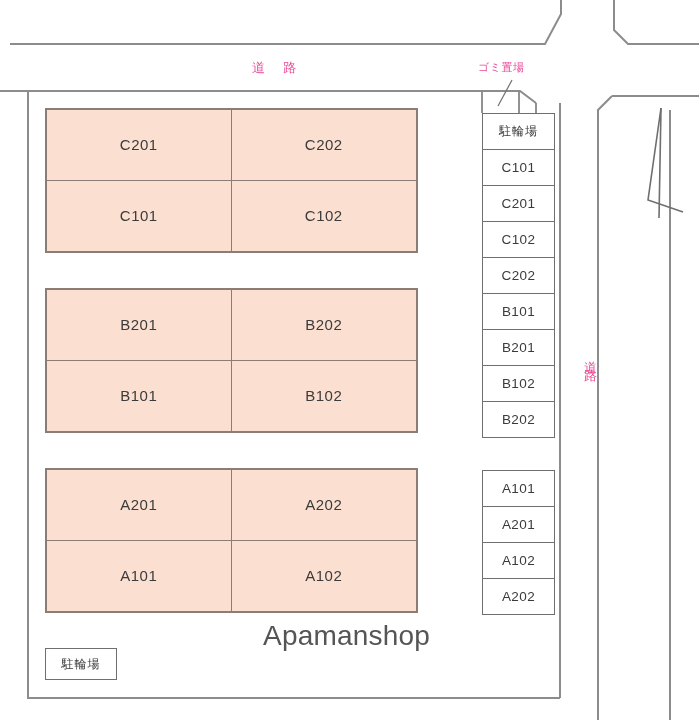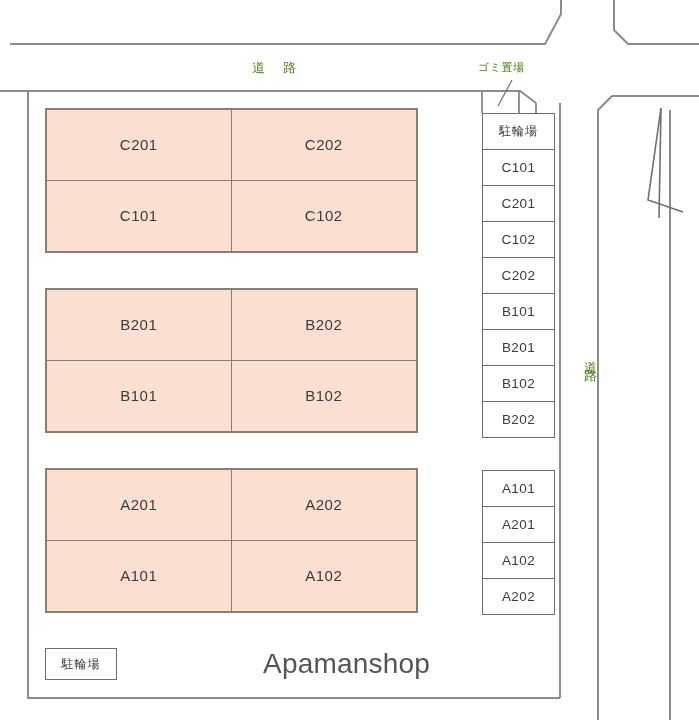--- a/index.html
+++ b/index.html
@@ -69,21 +69,21 @@
   }
   .stall.jp {
     font-family: "DejaVu Sans", sans-serif;
     font-size: 12px;
     letter-spacing: 1px;
   }
 
   
   .label {
     position: absolute;
-    color: #4d7c0f;
+    color: #ec4899;
     white-space: nowrap;
   }
   .label-road-top {
     font-family: "DejaVu Sans", sans-serif;
     font-size: 13px;
     letter-spacing: 7px;
   }
   .label-road-right {
     font-family: "DejaVu Sans", sans-serif;
     font-size: 13px;
@@ -186,15 +186,15 @@
 
   <div class="stall-column">
     <div class="stall" style="left:482px; top:470px; width:73px; height:37px;">A101</div>
     <div class="stall" style="left:482px; top:506px; width:73px; height:37px;">A201</div>
     <div class="stall" style="left:482px; top:542px; width:73px; height:37px;">A102</div>
     <div class="stall" style="left:482px; top:578px; width:73px; height:37px;">A202</div>
   </div>
 
   <div class="bike-box" style="left:45px; top:648px; width:72px; height:32px;">駐輪場</div>
 
-  <div class="watermark" style="left:263px; top:648px;">Apamanshop</div>
+  <div class="watermark" style="left:263px; top:620px;">Apamanshop</div>
 
 </div>
 
 </body></html>

